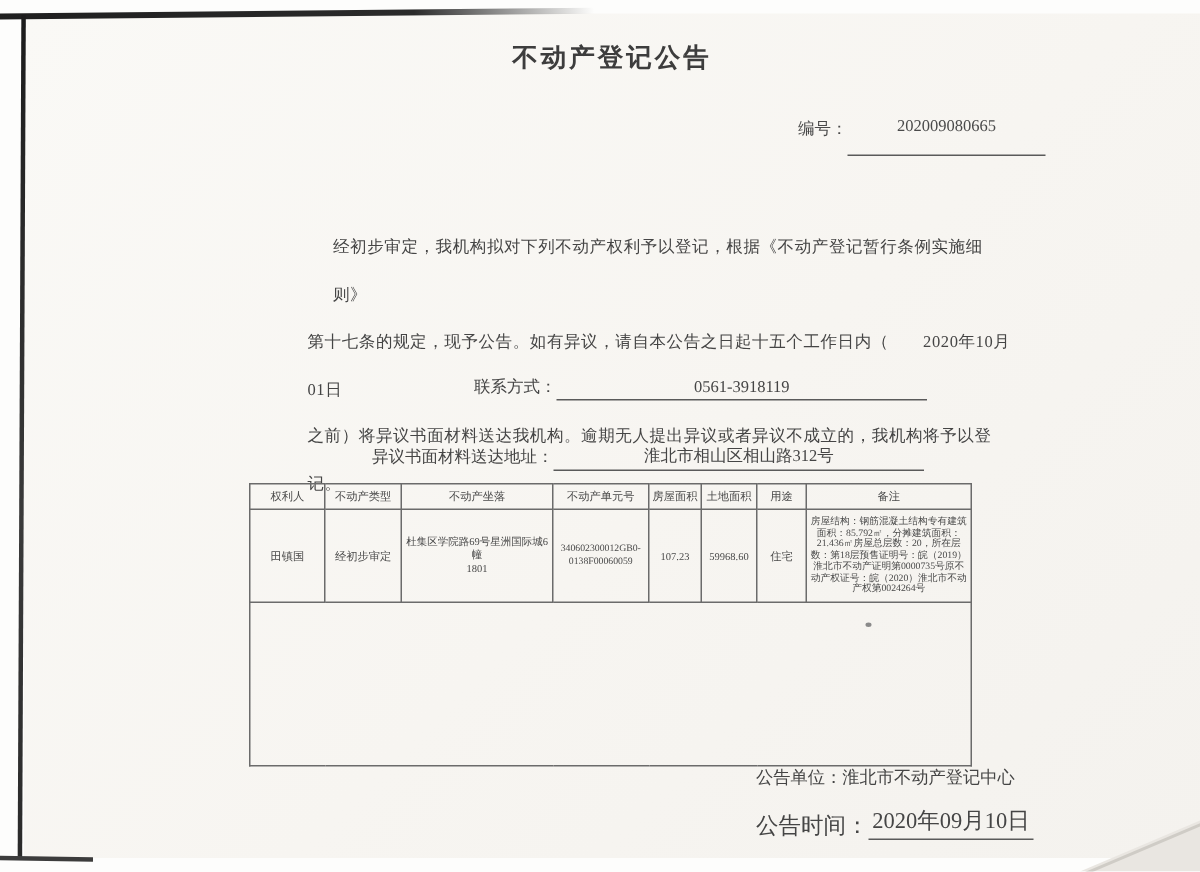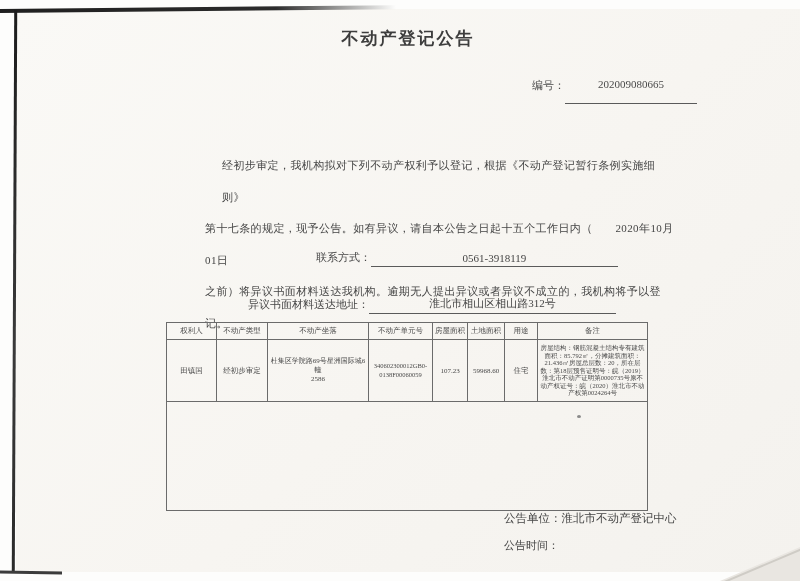--- a/index.html
+++ b/index.html
@@ -99,21 +99,21 @@
   tr.empty-row td { border:1px solid #6b6b6b; }
   .scan-speck {
     position:absolute; left:411px; top:93px; width:4px; height:3px;
     background:#8a8a8a; border-radius:50%;
   }
 
   .footer-unit {
     position:absolute; left:488px; top:511px; font-size:11.5px; color:#454545;
   }
   .footer-time {
-    position:absolute; left:488px; top:538px; font-size:11px; color:#454545;
+    position:absolute; left:488px; top:538px; font-size:15px; color:#454545;
     display:flex; align-items:flex-end;
   }
   .footer-time .u-line {
     display:inline-block; width:110px; text-align:center;
     border-bottom:1px solid #5a5a5a; padding-bottom:2px;
   }
 </style>
 </head>
 <body>
 
@@ -170,21 +170,21 @@
         <th>房屋面积</th>
         <th>土地面积</th>
         <th>用途</th>
         <th>备注</th>
       </tr>
       <tr class="data-row">
         <td>田镇国</td>
         <td>经初步审定</td>
         <td class="cell-location">
           <div>杜集区学院路69号星洲国际城6幢</div>
-          <div>2586</div>
+          <div>1801</div>
         </td>
         <td class="cell-unitno">
           <div>340602300012GB0-</div>
           <div>0138F00060059</div>
         </td>
         <td class="cell-area">107.23</td>
         <td class="cell-area">59968.60</td>
         <td>住宅</td>
         <td class="cell-remark">房屋结构：钢筋混凝土结构专有建筑面积：85.792㎡，分摊建筑面积：21.436㎡房屋总层数：20，所在层数：第18层预售证明号：皖（2019）淮北市不动产证明第0000735号原不动产权证号：皖（2020）淮北市不动产权第0024264号</td>
       </tr>
@@ -195,15 +195,16 @@
       </table>
     <div class="scan-speck"></div>
   </div>
 
   <div class="footer-unit">
     <span>公告单位：</span><span>淮北市不动产登记中心</span>
   </div>
 
   <div class="footer-time">
     <span class="label">公告时间：</span>
+    <span class="u-line">2020年09月10日</span>
   </div>
 
 </div>
 
 </body></html>

